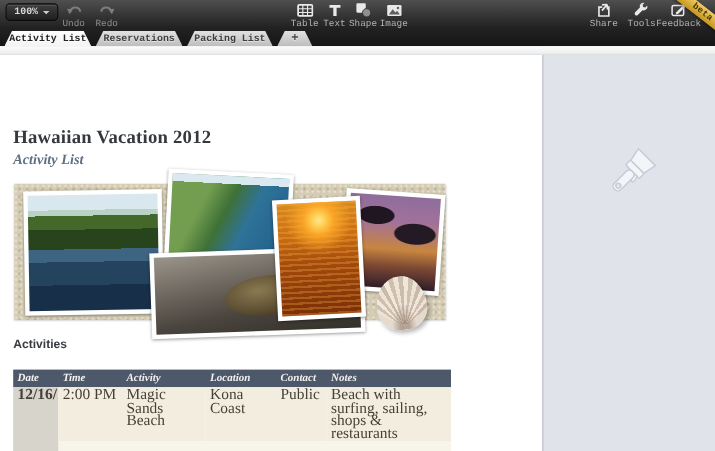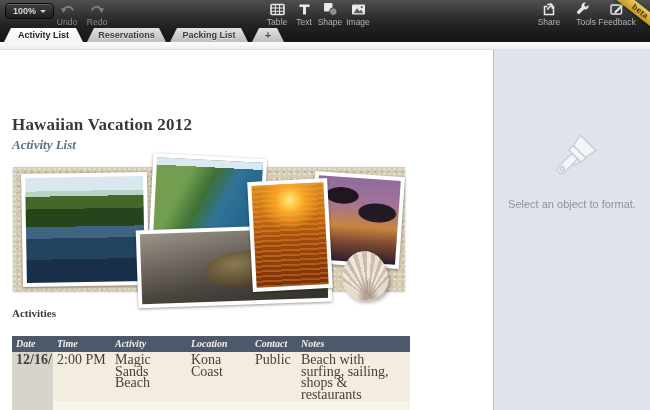--- a/index.html
+++ b/index.html
@@ -7,20 +7,21 @@
   body {
     position:relative; overflow:hidden; background:#fff;
     font-family:"Liberation Sans", sans-serif;
     -webkit-font-smoothing:antialiased;
   }
 
   
   .toolbar {
     position:absolute; left:0; top:0; width:650px; height:42px;
     background:linear-gradient(180deg,#4f4f4f 0%,#343434 35%,#222 60%,#151515 100%);
+    font-family:Liberation Mono, monospace;
   }
   .zoom-btn {
     position:absolute; left:5px; top:3px; height:16px; padding:0 7px;
     background:linear-gradient(#404040,#1f1f1f);
     border:1px solid #0a0a0a; border-radius:4px;
     box-shadow:inset 0 1px 0 rgba(255,255,255,.18);
     color:#d8d8d8; font-size:9px; font-weight:bold; line-height:14px;
     display:flex; align-items:center; gap:4px; cursor:default;
   }
   .caret { width:0; height:0; border:3px solid transparent; border-top-color:#cfcfcf; margin-top:3px; }
@@ -130,21 +131,21 @@
         #ede3d7 48deg 54deg,#ccbcab 54deg 60deg,#f0e7db 60deg 66deg,#cfbfae 66deg 72deg,
         #ebe1d5 72deg 78deg,#cbbaa9 78deg 84deg,#f0e7db 84deg 90deg,#cfbfae 90deg 96deg,
         #ece2d6 96deg 102deg,#c9b8a7 102deg 108deg,#e5dace 108deg 360deg);
     box-shadow:2px 3px 4px rgba(0,0,0,.28);
     cursor:default;
   }
 
   
   .tbl-caption {
     position:absolute; left:12px; top:221px;
-    font-family:Liberation Serif, serif; font-weight:bold;
+    font-family:Liberation Sans, sans-serif; font-weight:bold;
     font-size:11px; color:#383b3f;
   }
   .acttable { position:absolute; left:12px; top:250px; width:398px; height:133px; font-family:"Liberation Serif", serif; }
   .thead { display:flex; height:16px; background:#4d586b; }
   .th {
     font-style:italic; font-weight:bold; font-size:10px; color:#f2f2ee;
     line-height:16px; padding-left:4px; overflow:hidden; white-space:nowrap;
   }
   .tbody { position:relative; height:117px; }
   .graycol { position:absolute; left:0; top:0; bottom:0; width:41px; background:#d7d4cb; z-index:1; }
@@ -346,14 +347,13 @@
     <svg width="58" height="58" viewBox="0 0 56 56">
       <g transform="rotate(45 28 28)" fill="#f3f5f8" stroke="#c7ccd4" stroke-width="1.3" stroke-linejoin="round">
         <path d="M17.5 6 H38.5 L36 18 H20 Z"></path>
         <rect x="19.5" y="18" width="17" height="6" rx="1"></rect>
         <path d="M33.5 24 q2.8 5.5 0.2 6.6 q-2.8 -0.8 -2.2 -6.6 z"></path>
         <rect x="24" y="24" width="8" height="22" rx="3.5"></rect>
         <circle cx="28" cy="41.5" r="2.1" fill="#e2e6ec"></circle>
       </g>
     </svg>
   </div>
-  <div class="panel-msg">Select an object to format.</div>
 </div>
 
 </body></html>

